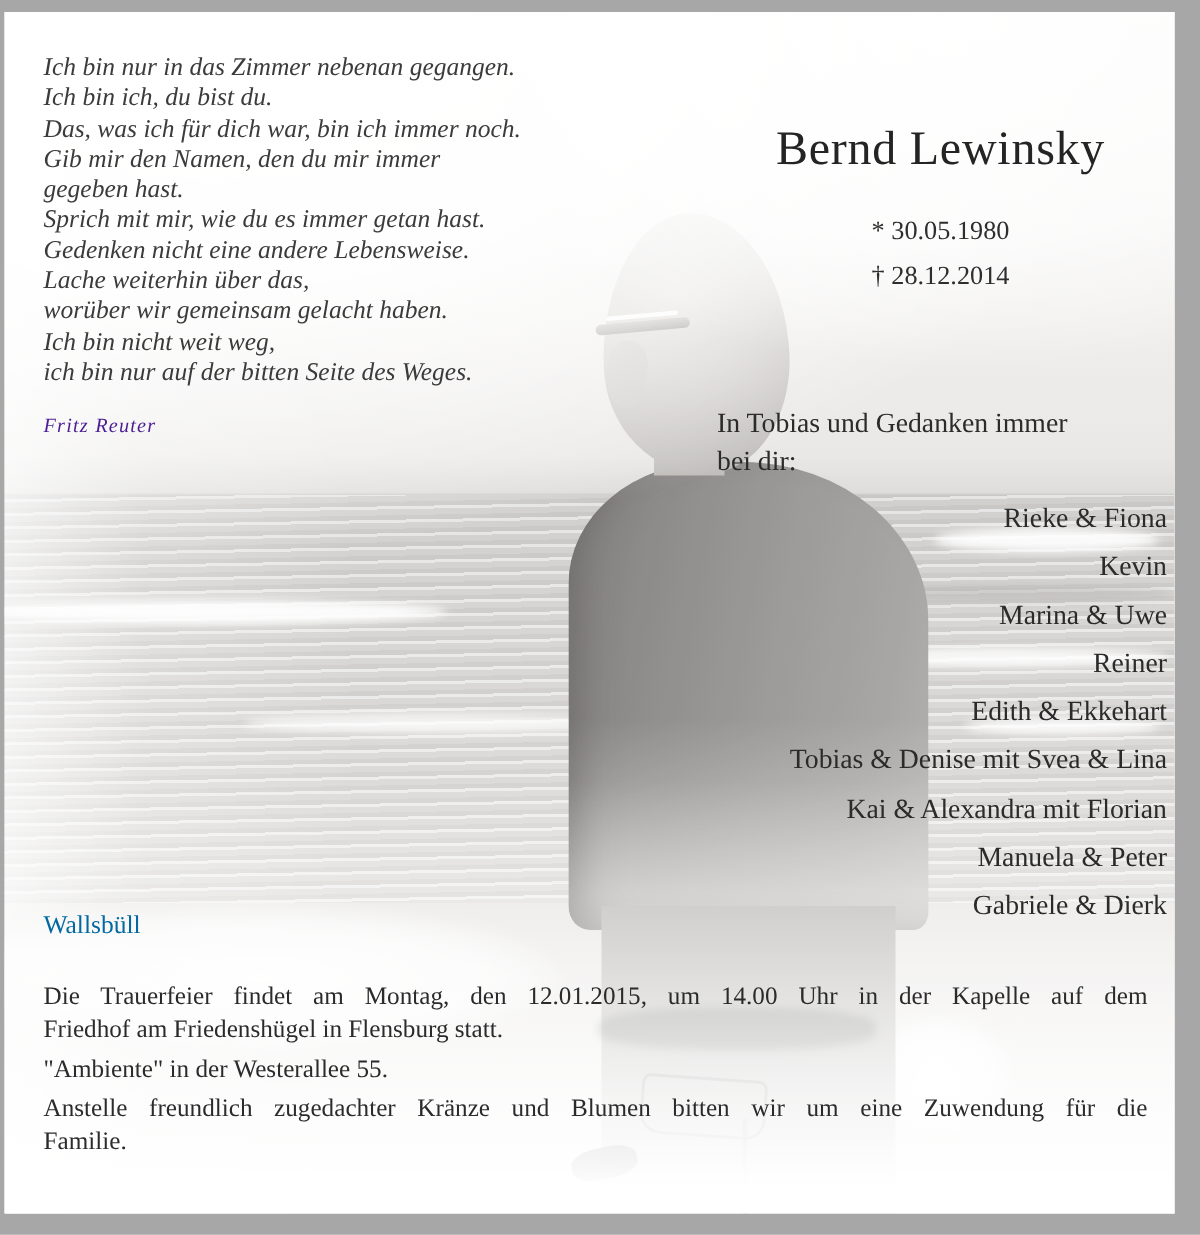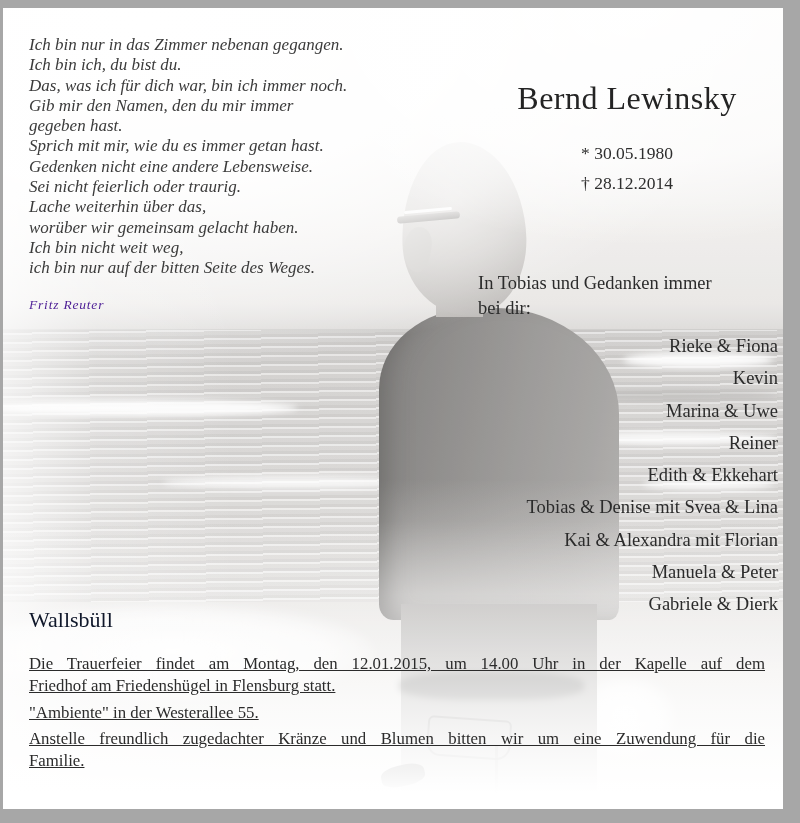--- a/index.html
+++ b/index.html
@@ -139,28 +139,28 @@
   .deceased-name { font-size: 32px; letter-spacing: .5px; }
   .dates { margin-top: 21px; font-size: 17.5px; line-height: 30px; color: #2e2e2e; }
   .condolence {
     left: 475px; top: 263px; width: 300px;
     font-size: 18.5px; color: #2b2b2b;
   }
   .condolence-header { line-height: 25px; }
   .condolence-names { margin-top: 9px; line-height: 32.3px; white-space: nowrap; text-align: right; }
   .location {
     left: 26px; top: 599px;
-    font-size: 22px; color: #0f172a;
+    font-size: 17px; color: #0369a1;
   }
   .announcement {
     left: 26px; top: 645px; width: 736px;
     font-size: 16.8px; line-height: 22.3px;
     color: #2b2b2b;
   }
-  .announcement .para { margin: 0 0 4px 0; text-decoration: underline; }
+  .announcement .para { margin: 0 0 4px 0; }
   .jline { text-align: justify; text-align-last: justify; text-justify: inter-word; }
 </style>
 </head>
 <body>
 
 <div class="card">
 
   <div class="photo">
     <div class="layer sky"></div>
     <div class="layer horizon"></div>
@@ -189,21 +189,20 @@
   </div>
 
   <div class="layer poem">
     <div>Ich bin nur in das Zimmer nebenan gegangen.</div>
     <div>Ich bin ich, du bist du.</div>
     <div>Das, was ich für dich war, bin ich immer noch.</div>
     <div>Gib mir den Namen, den du mir immer</div>
     <div>gegeben hast.</div>
     <div>Sprich mit mir, wie du es immer getan hast.</div>
     <div>Gedenken nicht eine andere Lebensweise.</div>
-    <div>Sei nicht feierlich oder traurig.</div>
     <div>Lache weiterhin über das,</div>
     <div>worüber wir gemeinsam gelacht haben.</div>
     <div>Ich bin nicht weit weg,</div>
     <div>ich bin nur auf der bitten Seite des Weges.</div>
     <div class="poem-attrib">Fritz Reuter</div>
   </div>
 
   <div class="layer name-block">
     <div class="deceased-name">Bernd Lewinsky</div>
     <div class="dates">

